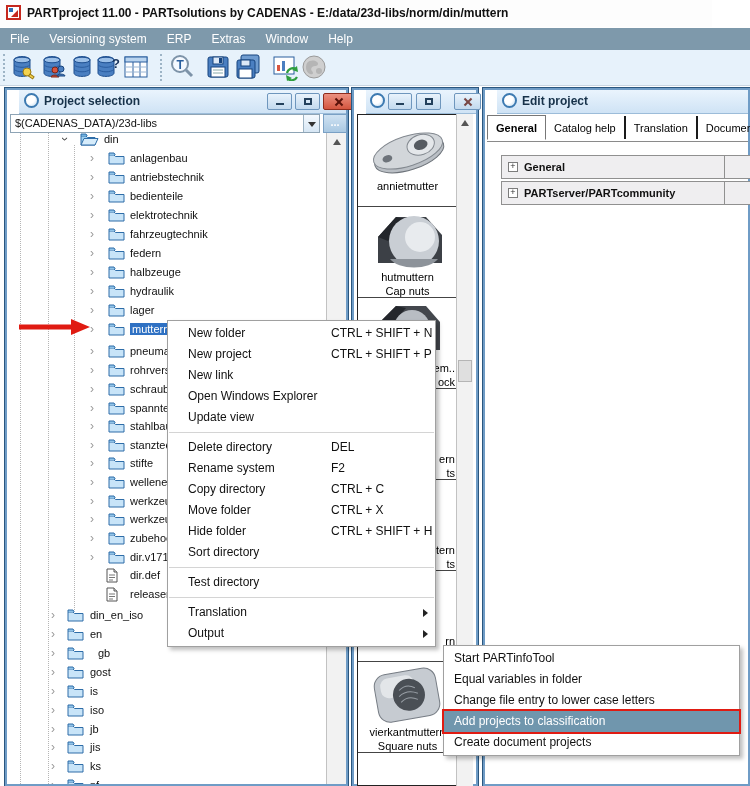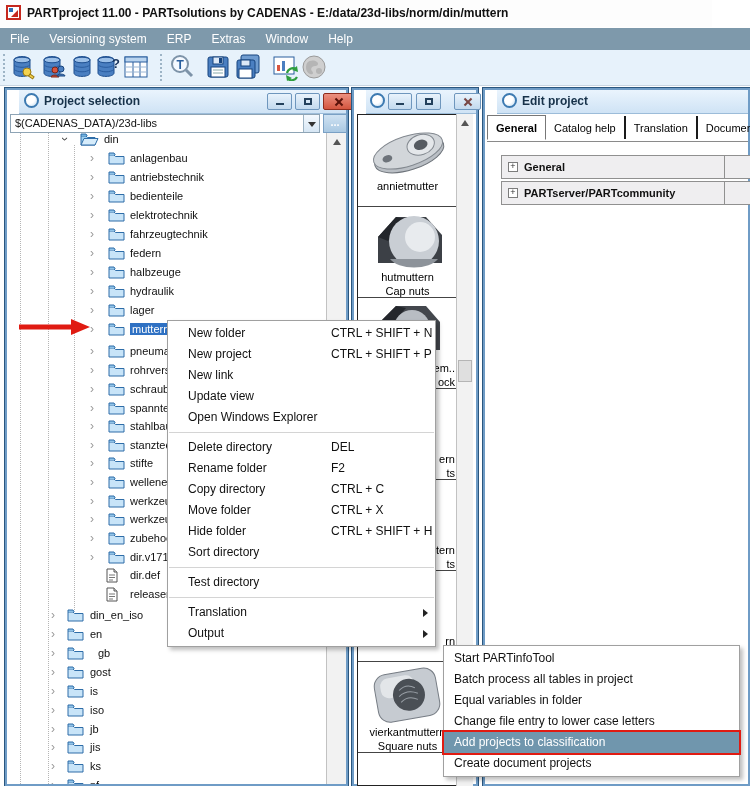--- a/index.html
+++ b/index.html
@@ -724,35 +724,34 @@
 
 <svg class="red-arrow" width="76" height="18" viewBox="0 0 76 18">
   <line x1="3" y1="9" x2="57" y2="9" stroke="#e01b12" stroke-width="5"></line>
   <polygon points="55,1 74,9 55,17" fill="#e01b12"></polygon>
 </svg>
 
 <div class="cmenu" id="main-menu">
     <div class="mi"><span>New folder</span><span class="sc">CTRL + SHIFT + N</span></div>
     <div class="mi"><span>New project</span><span class="sc">CTRL + SHIFT + P</span></div>
     <div class="mi"><span>New link</span></div>
+    <div class="mi"><span>Open Windows Explorer</span></div>
     <div class="mi"><span>Update view</span></div>
-    <div class="mi"><span>Open Windows Explorer</span></div>
     <div class="msep"></div>
     <div class="mi"><span>Delete directory</span><span class="sc">DEL</span></div>
-    <div class="mi"><span>Rename folder</span><span class="sc">F2</span></div>
+    <div class="mi"><span>Rename system</span><span class="sc">F2</span></div>
     <div class="mi"><span>Copy directory</span><span class="sc">CTRL + C</span></div>
     <div class="mi"><span>Move folder</span><span class="sc">CTRL + X</span></div>
     <div class="mi"><span>Hide folder</span><span class="sc">CTRL + SHIFT + H</span></div>
     <div class="mi"><span>Sort directory</span></div>
     <div class="msep"></div>
     <div class="mi"><span>Test directory</span></div>
     <div class="msep"></div>
     <div class="mi"><span>Translation</span><span class="arr"></span></div>
     <div class="mi"><span>Output</span><span class="arr"></span></div>
   </div>
 <div class="cmenu" id="sub-menu">
     <div class="mi"><span>Start PARTinfoTool</span></div>
-    <div class="mi"><span>Batch process all tables in project</span></div>
     <div class="mi"><span>Equal variables in folder</span></div>
     <div class="mi"><span>Change file entry to lower case letters</span></div>
     <div class="mi hl red-box"><span>Add projects to classification</span></div>
     <div class="mi"><span>Create document projects</span></div>
   </div>
 
 </body></html>

